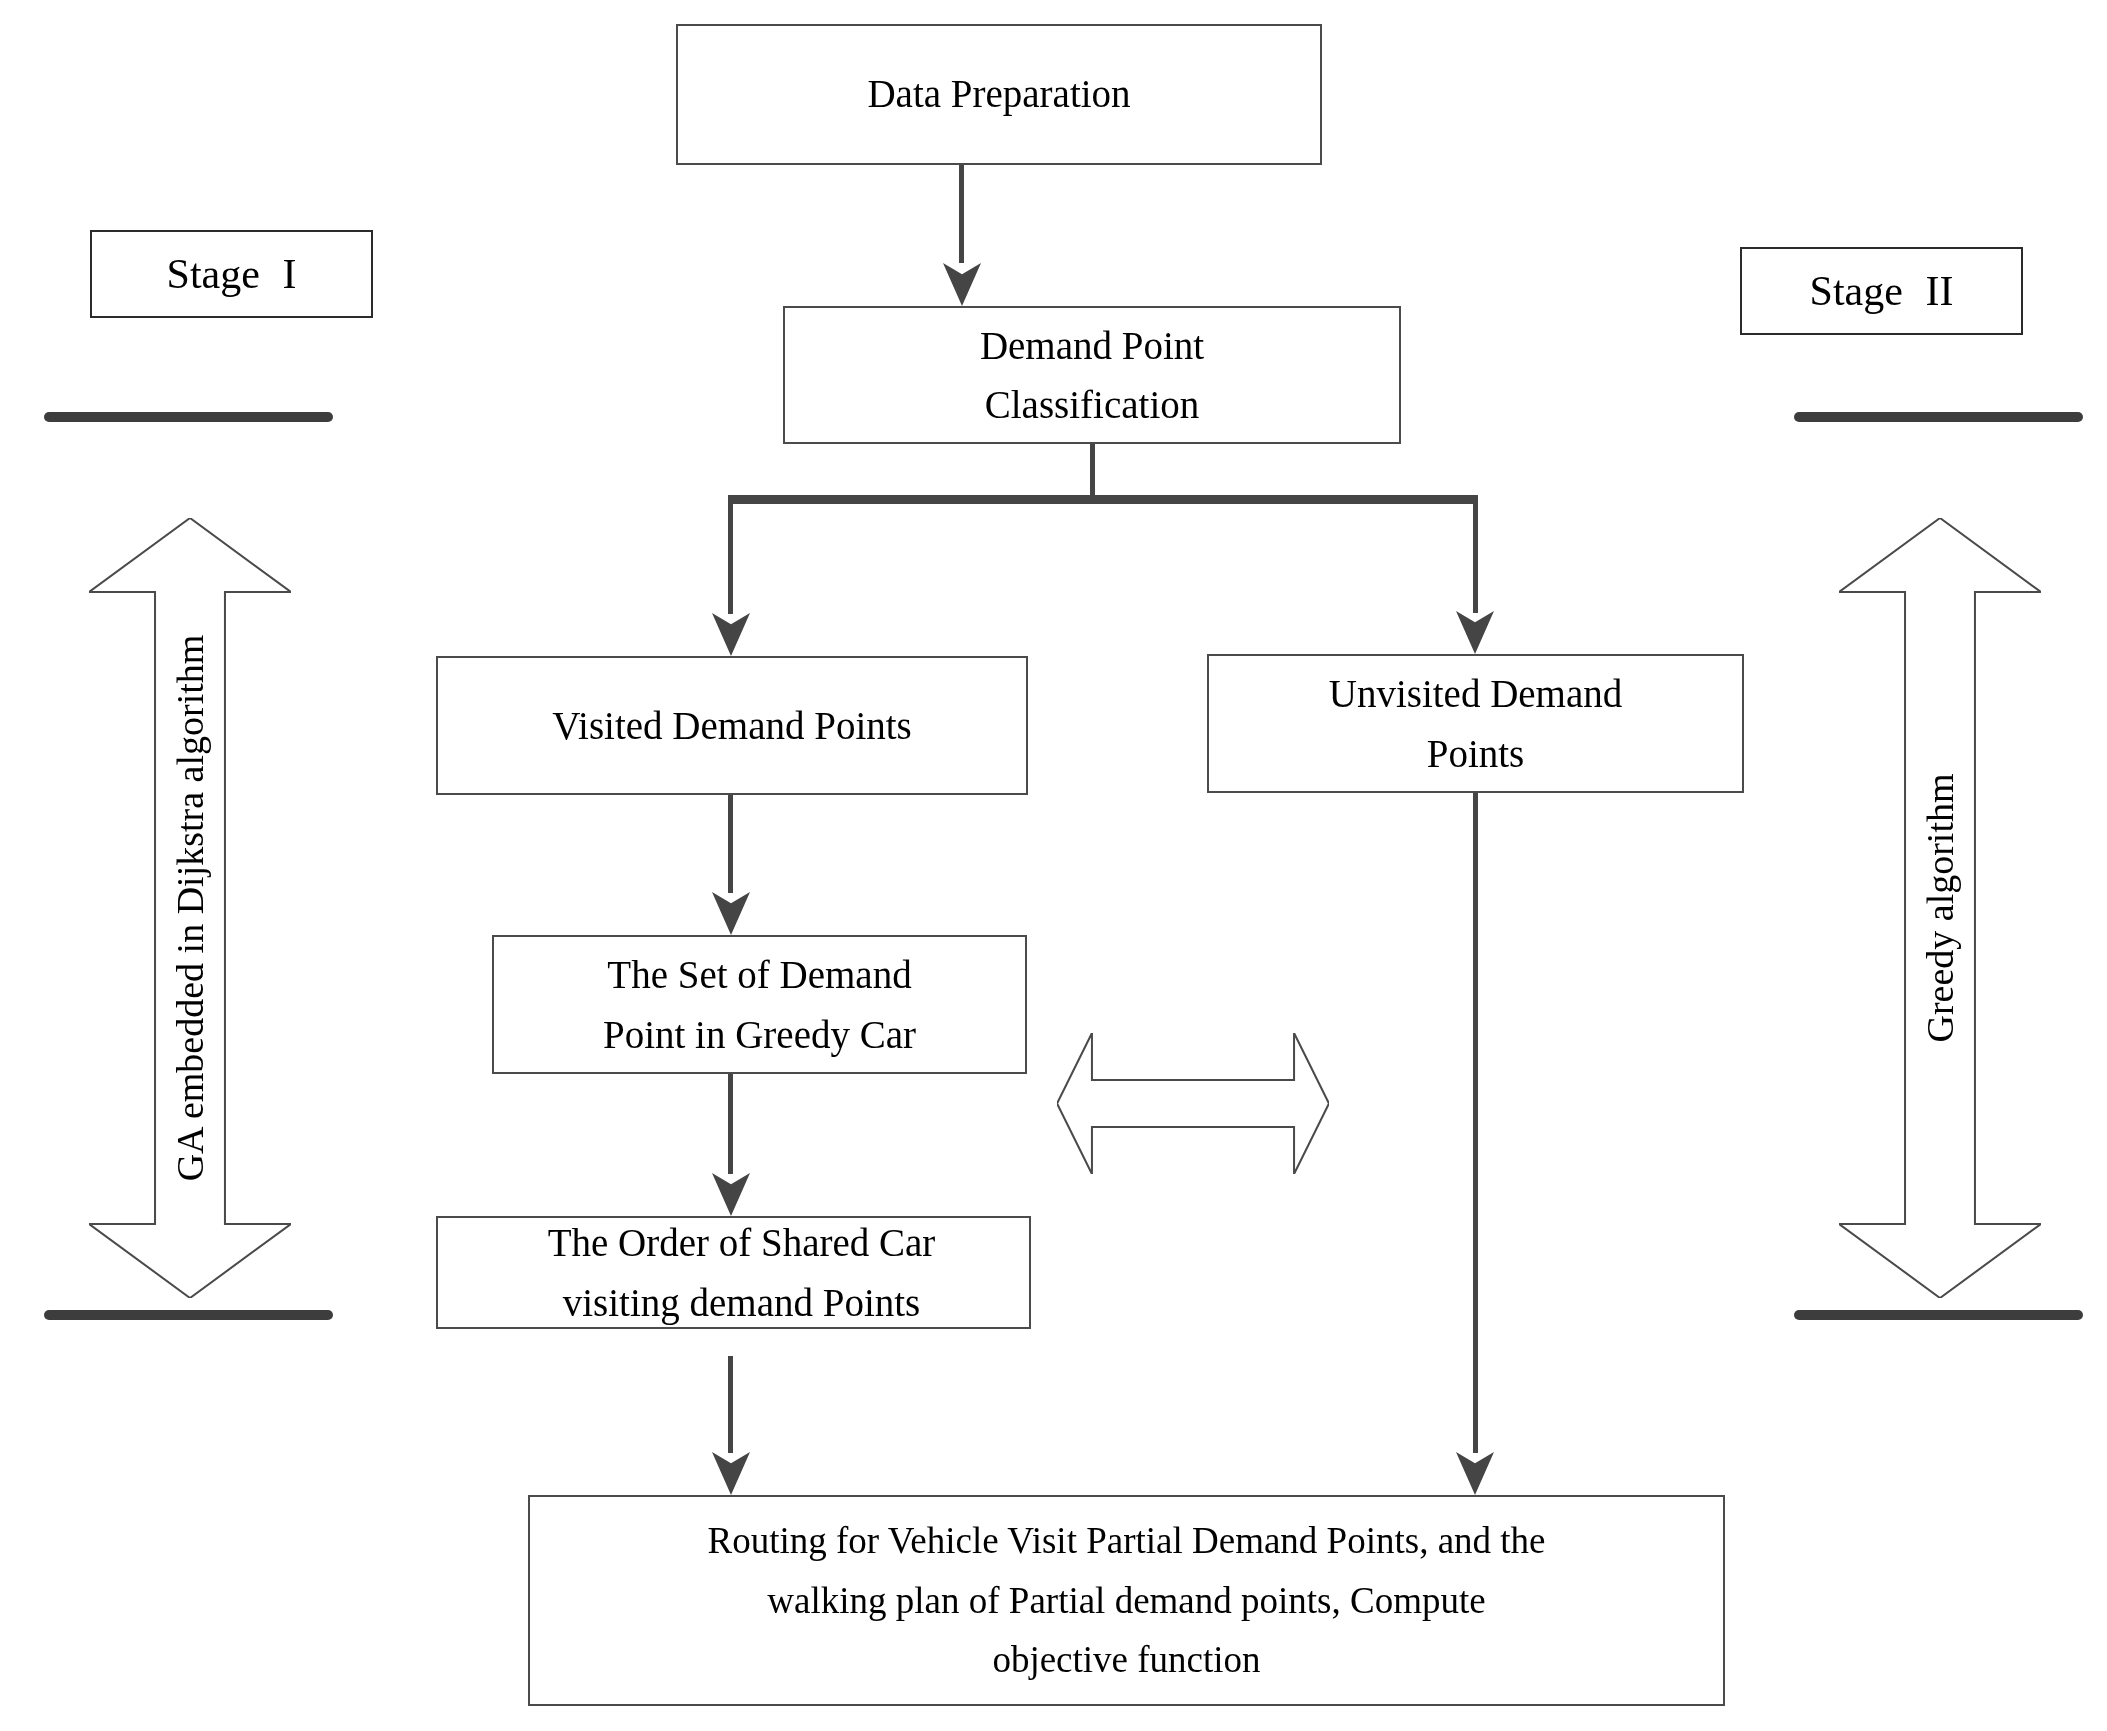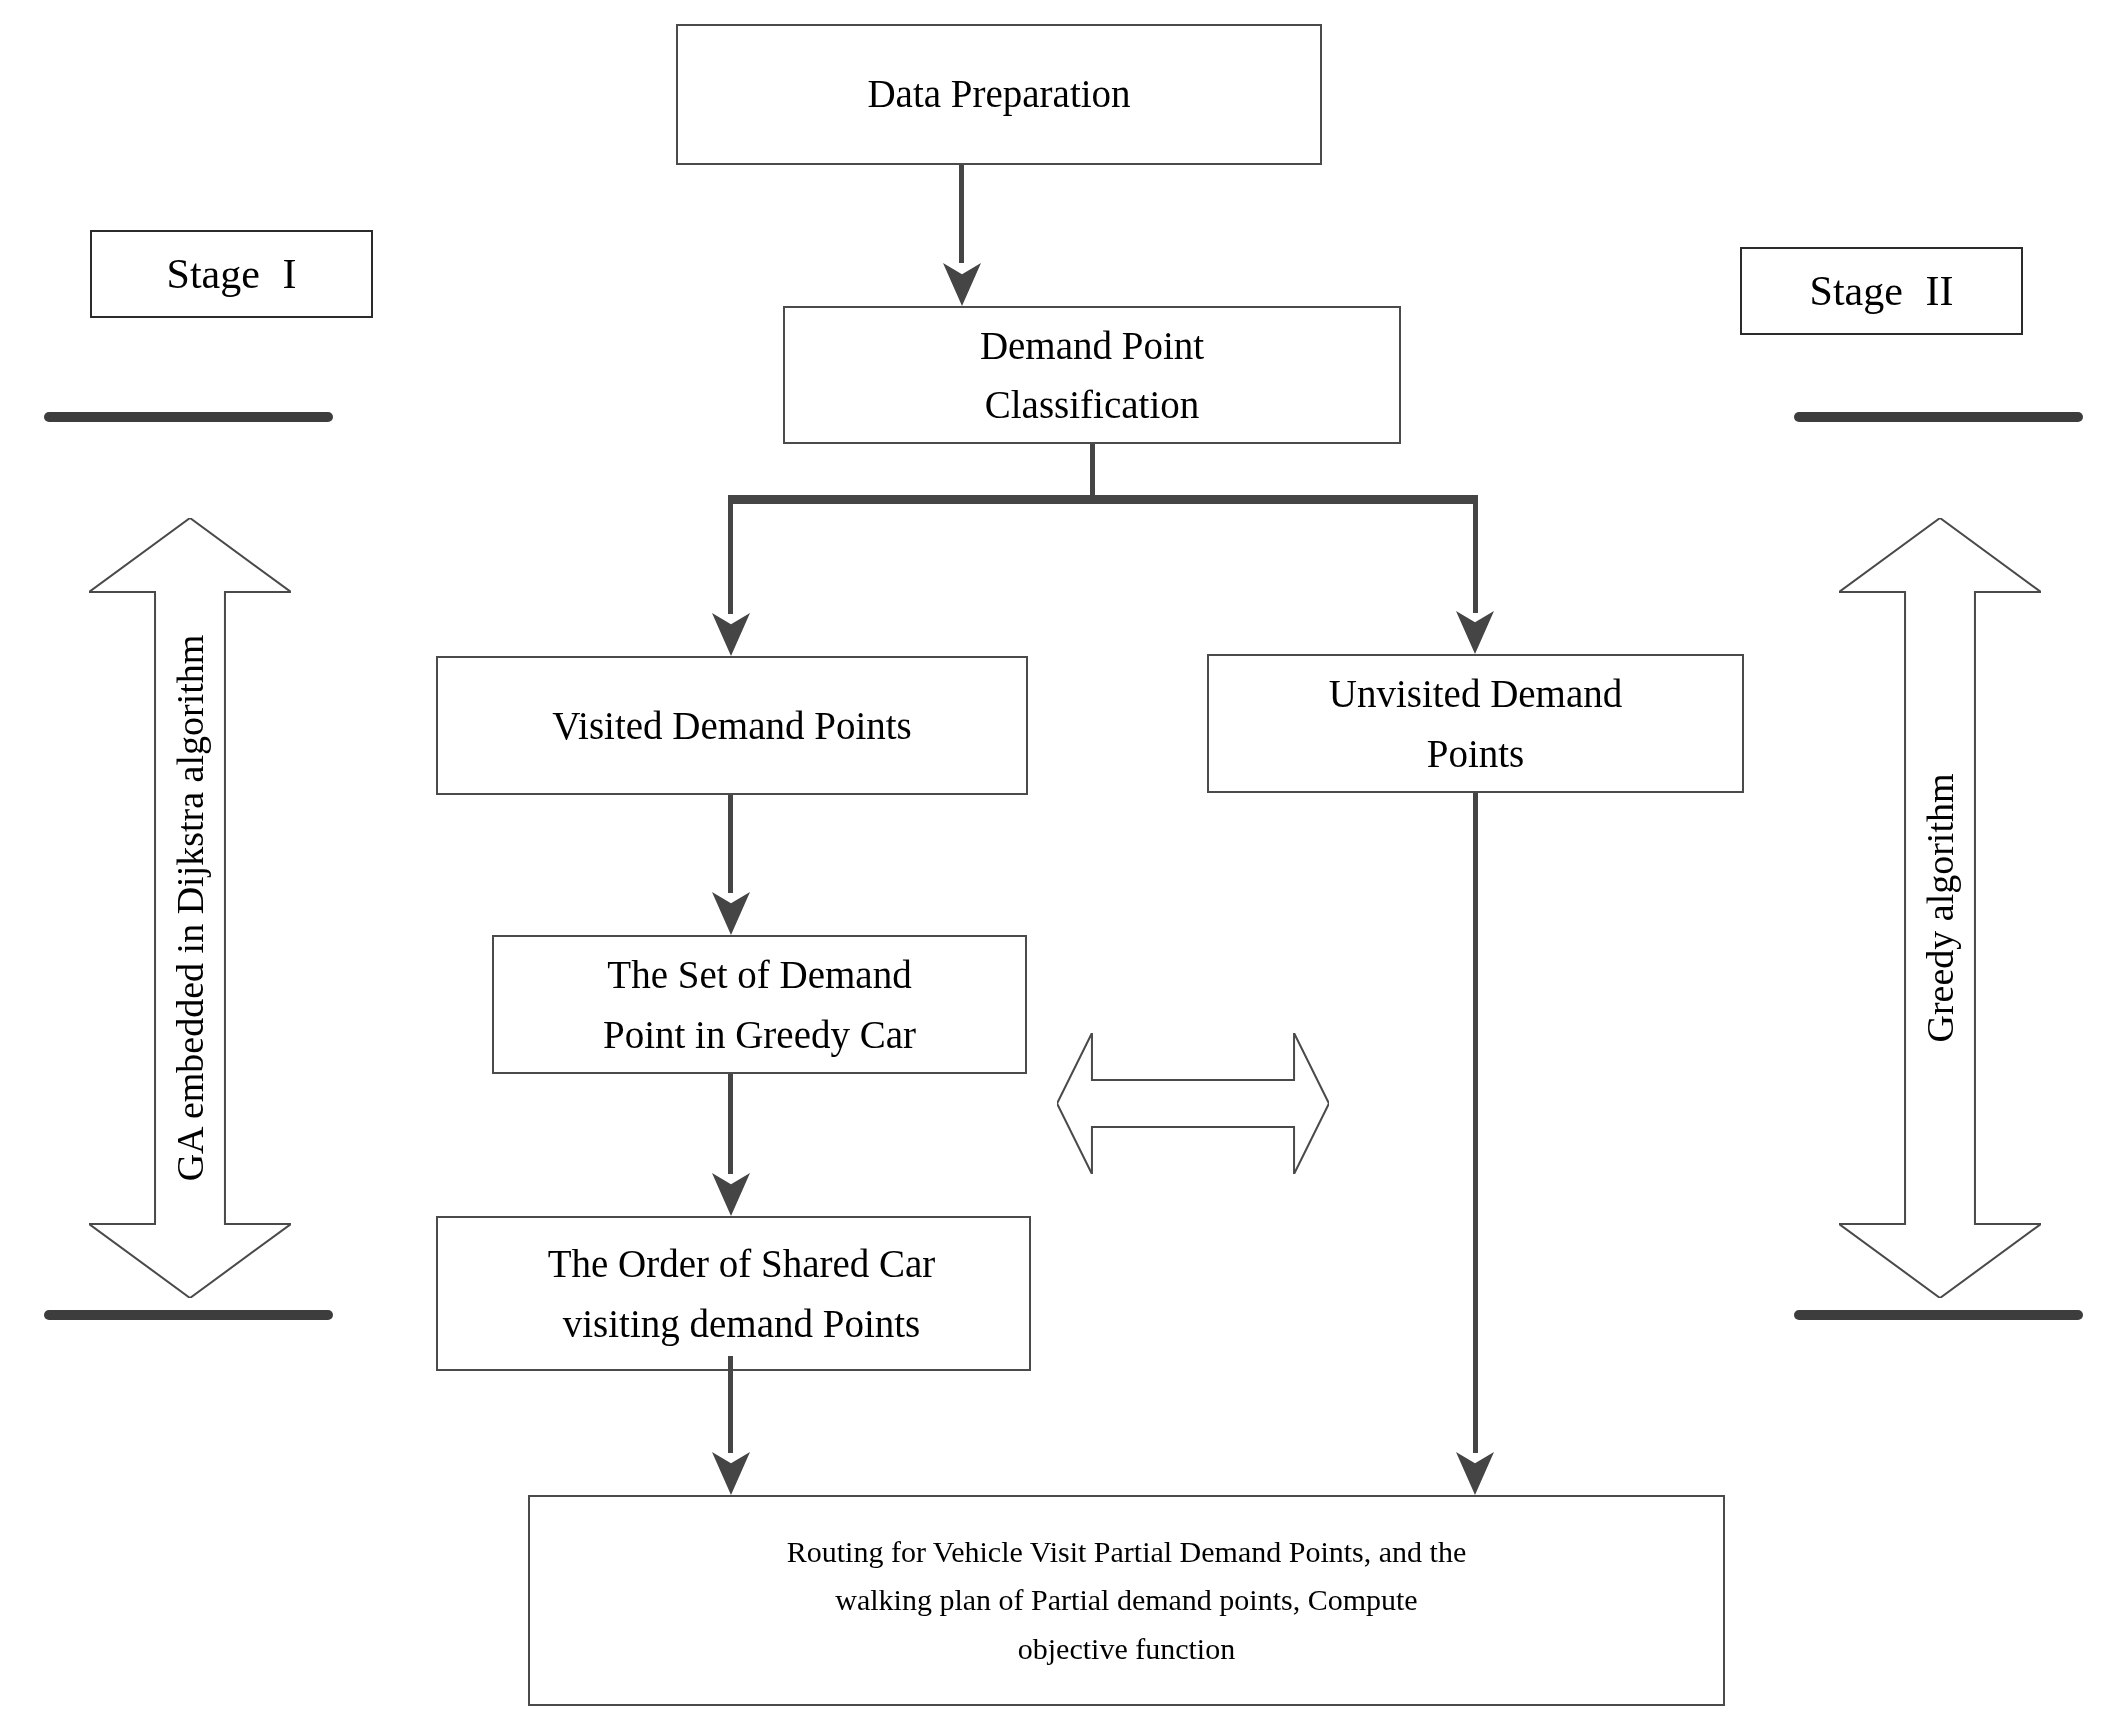--- a/index.html
+++ b/index.html
@@ -41,21 +41,21 @@
   .bar{position:absolute;height:10px;background:#3d3d3d;border-radius:5.4px;}
   .dblarrow{position:absolute;}
   .vtext{
     position:absolute;
     display:flex;align-items:center;justify-content:center;
     transform:rotate(-90deg);
     font-size:38px;
     white-space:nowrap;
     text-align:center;
   }
-  .btmbox{font-size:30px;line-height:1.62;}
+  .btmbox{font-size:37px;line-height:1.62;}
 </style>
 </head>
 <body>
 
 <div id="canvas">
 
   <div class="stagebox" style="left:90px;top:230px;width:283px;height:88px;">
     <span>Stage I</span>
   </div>
   <div class="stagebox" style="left:1740px;top:247px;width:283px;height:88px;">
@@ -110,21 +110,21 @@
   <div class="ah" style="left:712px;top:892px;"></div>
 
   <div class="node" style="left:464px;top:935px;width:535px;height:139px;margin-left:28px;">
     <span>The Set of Demand</span>
     <span>Point in Greedy Car</span>
   </div>
 
   <div class="vl" style="left:728px;top:1074px;height:100px;"></div>
   <div class="ah" style="left:712px;top:1173px;"></div>
 
-  <div class="node" style="left:436px;top:1216px;width:595px;height:155px;padding-left:16px;">
+  <div class="node" style="left:436px;top:1216px;width:595px;height:113px;padding-left:16px;">
     <span>The Order of Shared Car</span>
     <span>visiting demand Points</span>
   </div>
 
   <div class="vl" style="left:728px;top:1356px;height:97px;"></div>
   <div class="ah" style="left:712px;top:1452px;"></div>
 
   <div class="vl" style="left:1473px;top:793px;height:660px;"></div>
   <div class="ah" style="left:1456px;top:1452px;"></div>
 

